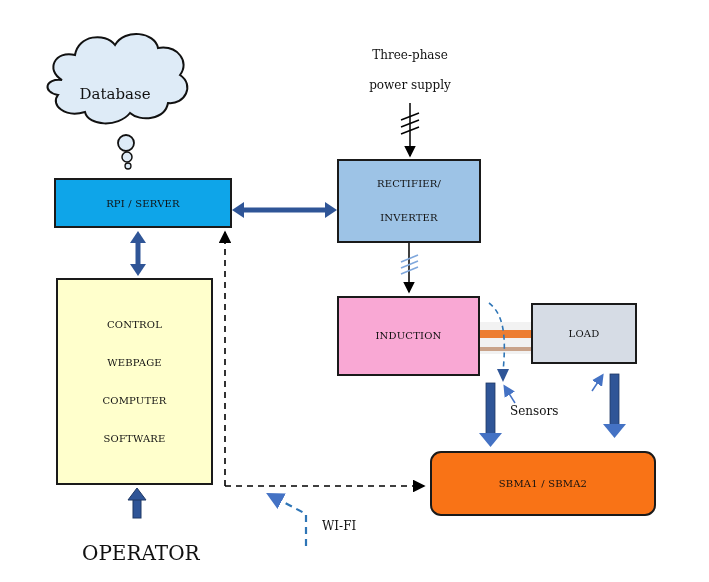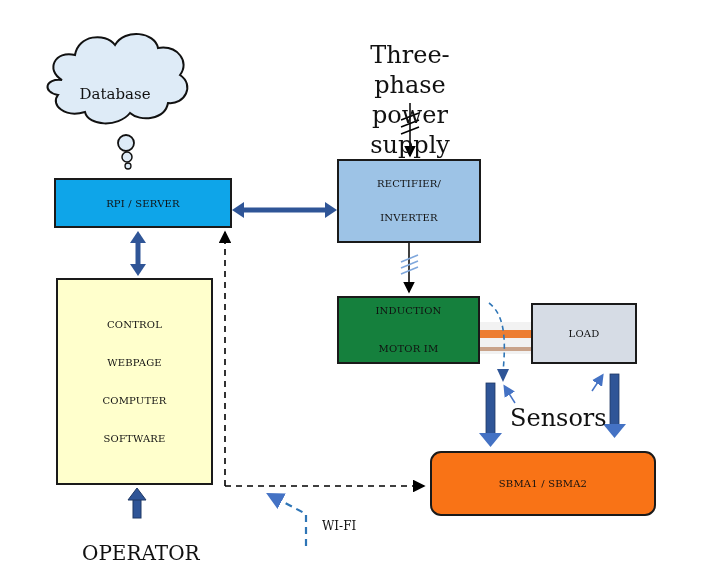--- a/index.html
+++ b/index.html
@@ -3,24 +3,24 @@
 <meta charset="utf-8">
 <style>
   html, body { margin: 0; padding: 0; background: #ffffff; }
   body { width: 709px; height: 582px; position: relative; overflow: hidden;
          font-family: "DejaVu Serif", "Liberation Serif", serif; color: #111; }
   svg.wires { position: absolute; left: 0; top: 0; }
   .box { position: absolute; box-sizing: border-box; border: 2px solid #1a1a1a;
          display: flex; flex-direction: column; align-items: center; justify-content: center;
          text-align: center; font-size: 10px; letter-spacing: 0.2px; }
   .box span { display: block; }
-  .label { position: absolute; font-size: 24px; text-align: center; }
+  .label { position: absolute; font-size: 12px; text-align: center; }
   #rpi { left: 54px; top: 178px; width: 178px; height: 50px; background: #0ea5e9; }
   #rect { left: 337px; top: 159px; width: 144px; height: 84px; background: #9dc3e6; line-height: 34px; }
-  #im { left: 337px; top: 296px; width: 143px; height: 68px; background: #15803d; line-height: 38px; }
+  #im { left: 337px; top: 296px; width: 143px; height: 80px; background: #f9a8d4; line-height: 38px; }
   #load { left: 531px; top: 303px; width: 106px; height: 61px; background: #d6dce5; }
   #ctrl { left: 56px; top: 278px; width: 157px; height: 207px; background: #ffffcc; line-height: 38px; }
   #sbma { left: 430px; top: 451px; width: 226px; height: 65px; background: #f97316; border-radius: 11px; }
   #cloud-label { position: absolute; left: 70px; top: 85px; width: 90px; text-align: center; font-size: 15px; }
 </style>
 </head>
 <body>
 
 <svg class="wires" width="709" height="582">
   <defs>
@@ -117,21 +117,20 @@
   <span>RPI / SERVER</span>
 </div>
 
 <div class="box" id="rect">
   <span>RECTIFIER/</span>
   <span>INVERTER</span>
 </div>
 
 <div class="box" id="im">
   <span>INDUCTION</span>
-  <span>MOTOR IM</span>
 </div>
 
 <div class="box" id="load">
   <span>LOAD</span>
 </div>
 
 <div class="box" id="ctrl">
   <span>CONTROL</span>
   <span>WEBPAGE</span>
   <span>COMPUTER</span>

